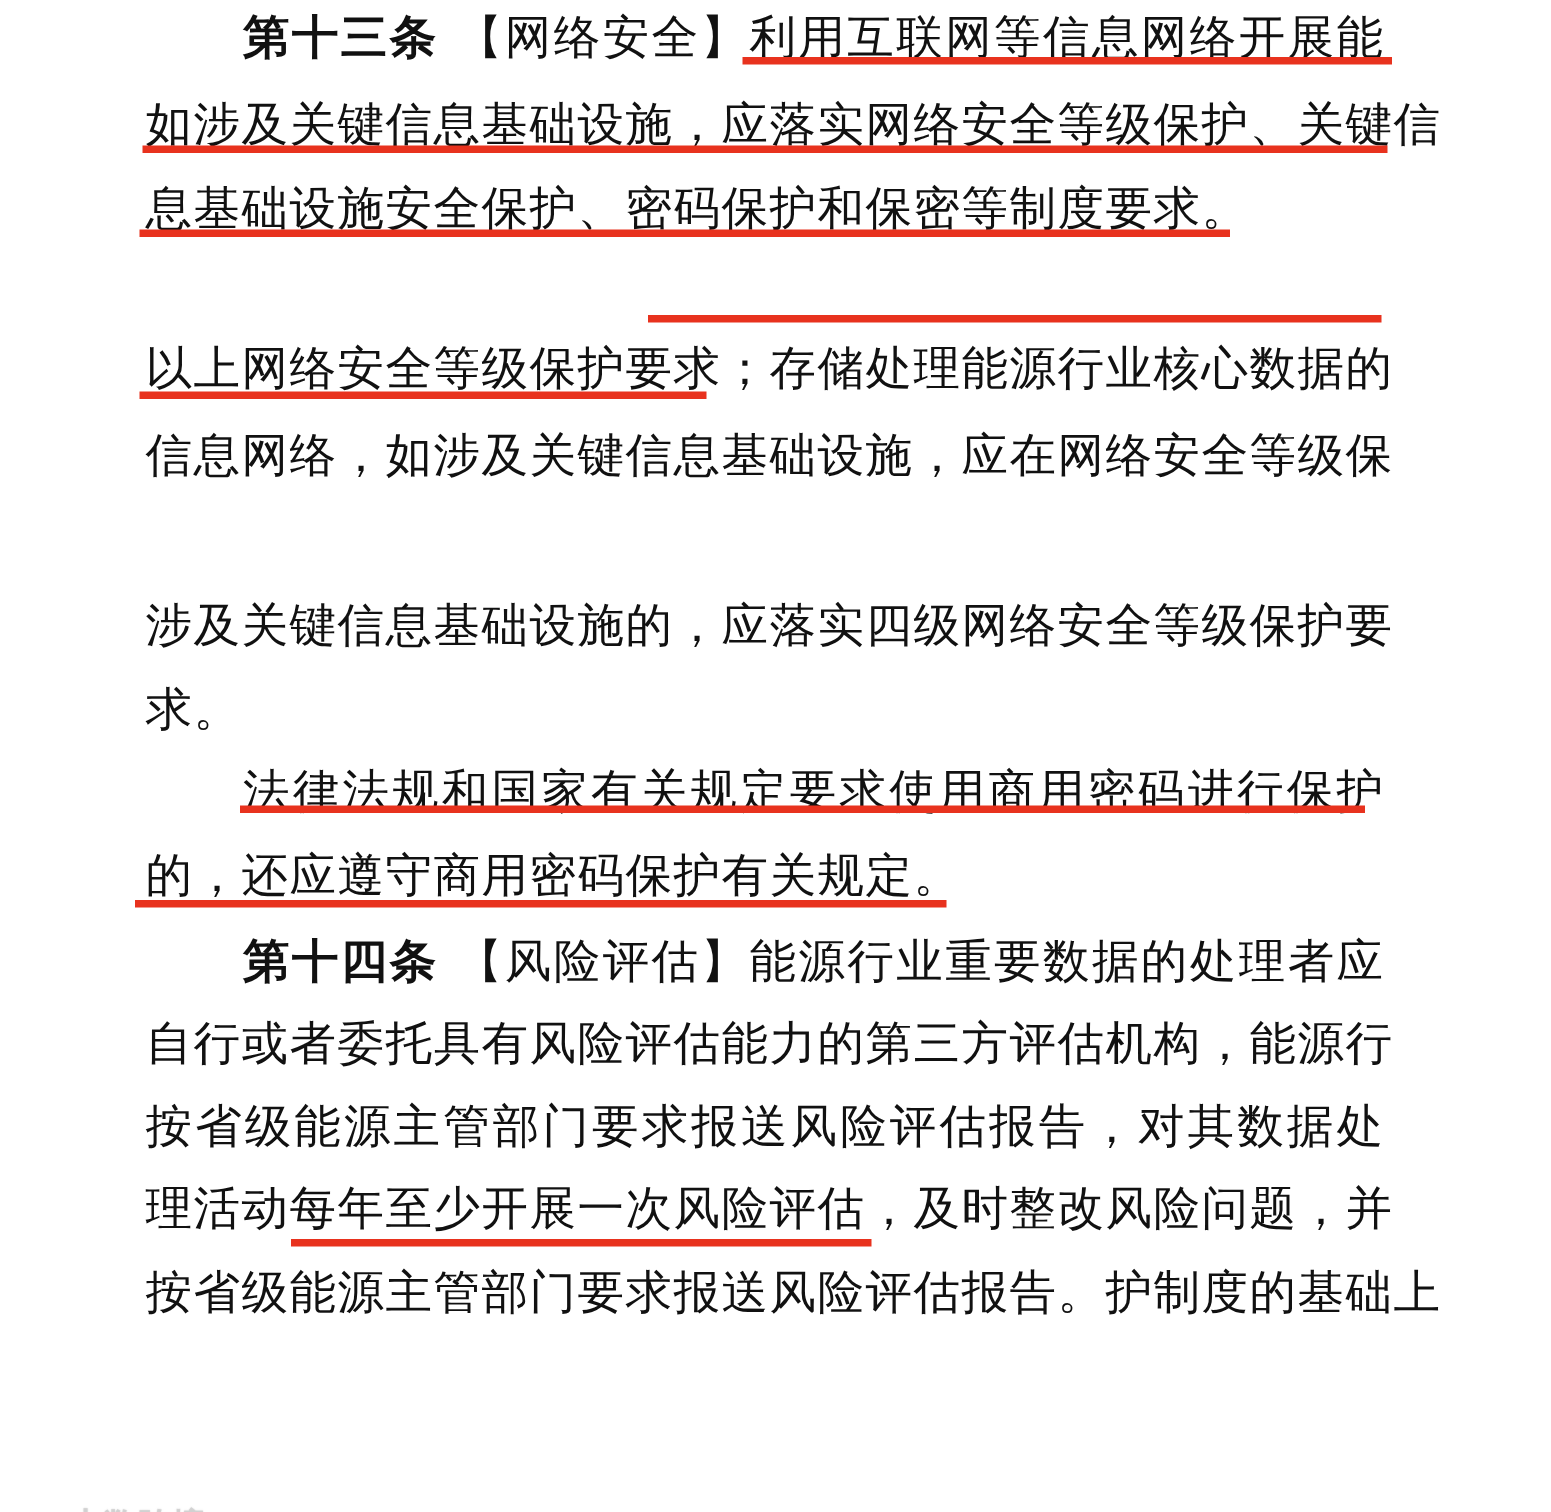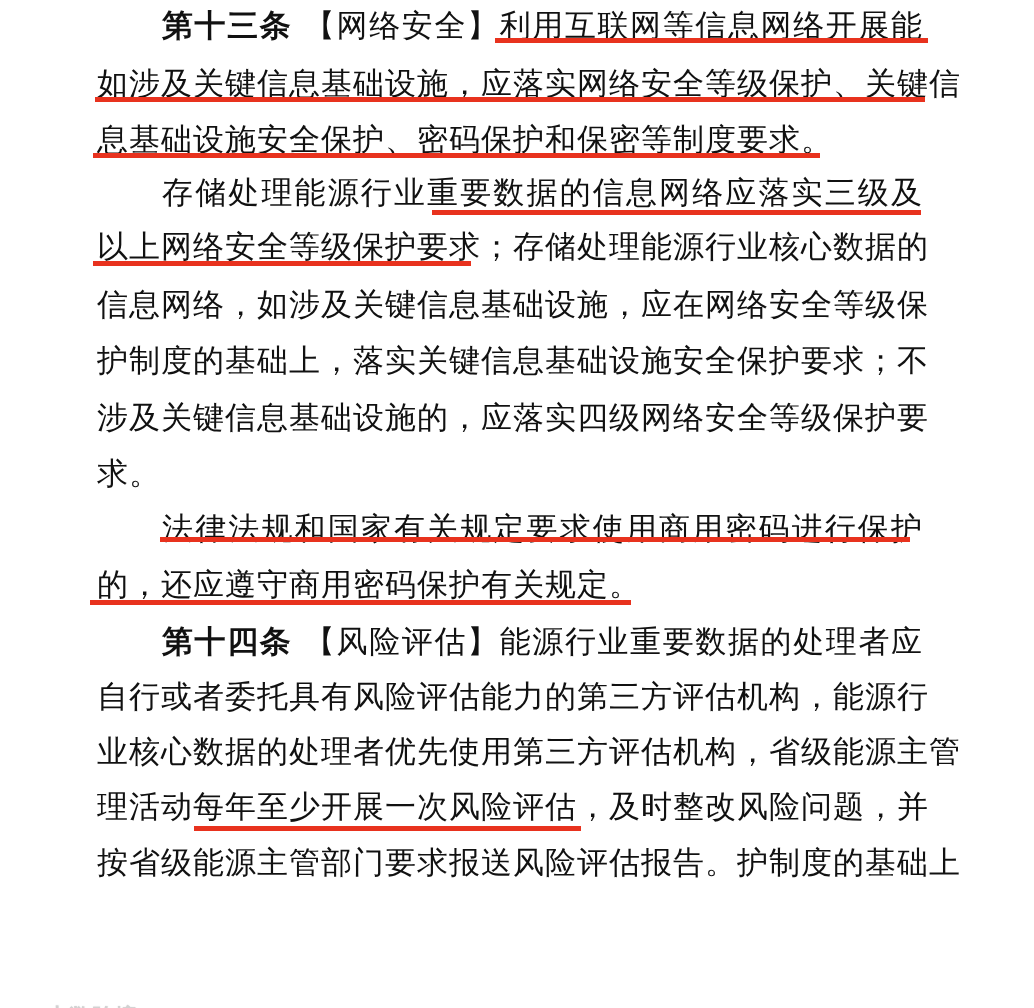--- a/index.html
+++ b/index.html
@@ -60,44 +60,42 @@
     <span>【网络安全】</span><span>利用互联网等信息网络开展能</span>
   </div>
   <div class="uline" style="left: 495px; top: 38px; width: 433px; background: rgb(232, 50, 30);"></div>
 
   <div class="line" style="top:59px;">如涉及关键信息基础设施，应落实网络安全等级保护、关键信</div>
   <div class="uline" style="left: 95px; top: 97px; width: 830px; background: rgb(232, 50, 30);"></div>
 
   <div class="line last" style="top:115px;">息基础设施安全保护、密码保护和保密等制度要求。</div>
   <div class="uline" style="left: 93px; top: 153px; width: 727px; background: rgb(232, 50, 30);"></div>
 
-  <div class="line indent" style="top:168px;">存储处理能源行业重要数据的信息网络应落实三级及</div>
   <div class="uline" style="left: 432px; top: 210px; width: 489px; background: rgb(232, 50, 30);"></div>
 
   <div class="line" style="top:222px;">以上网络安全等级保护要求；存储处理能源行业核心数据的</div>
   <div class="uline" style="left: 93px; top: 261px; width: 378px; background: rgb(232, 50, 30);"></div>
 
   <div class="line" style="top:280px;">信息网络，如涉及关键信息基础设施，应在网络安全等级保</div>
-  <div class="line" style="top:336px;">护制度的基础上，落实关键信息基础设施安全保护要求；不</div>
   <div class="line" style="top:393px;">涉及关键信息基础设施的，应落实四级网络安全等级保护要</div>
   <div class="line last" style="top:449px;">求。</div>
 
   <div class="line indent" style="top:504px;">法律法规和国家有关规定要求使用商用密码进行保护</div>
   <div class="uline" style="left: 160px; top: 537px; width: 750px; background: rgb(232, 50, 30);"></div>
 
   <div class="line last" style="top:560px;">的，还应遵守商用密码保护有关规定。</div>
   <div class="uline" style="left: 90px; top: 600px; width: 541px; background: rgb(232, 50, 30);"></div>
 
   <div class="line indent" style="top:617px;">
     <span class="bold">第十四条</span>
     <span>【风险评估】</span><span>能源行业重要数据的处理者应</span>
   </div>
 
   <div class="line" style="top:672px;">自行或者委托具有风险评估能力的第三方评估机构，能源行</div>
-  <div class="line" style="top:727px;">业核心数据的处理者优先使用第三方评估机构，省级能源主管</div>
+  <div class="line" style="top:727px;">按省级能源主管部门要求报送风险评估报告，对其数据处</div>
   <div class="line" style="top:782px;">理活动每年至少开展一次风险评估，及时整改风险问题，并</div>
   <div class="uline" style="left: 194px; top: 826px; width: 387px; background: rgb(232, 50, 30);"></div>
 
   <div class="line" style="top:838px;">按省级能源主管部门要求报送风险评估报告。护制度的基础上</div>
 
   <div class="watermark">
     <span class="logo">K∞</span><span>大数跨境</span>
   </div>
 </div>
 

